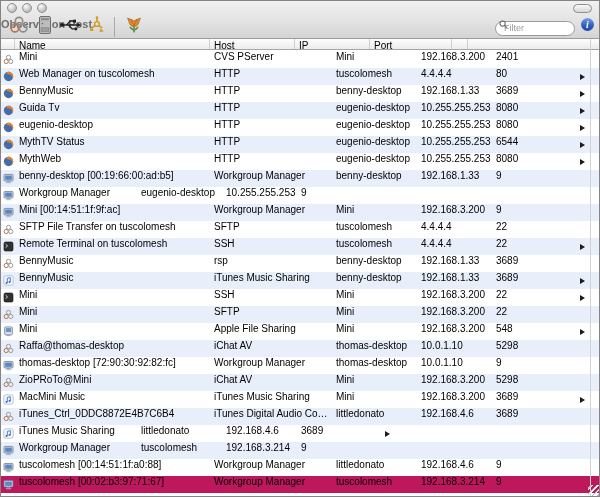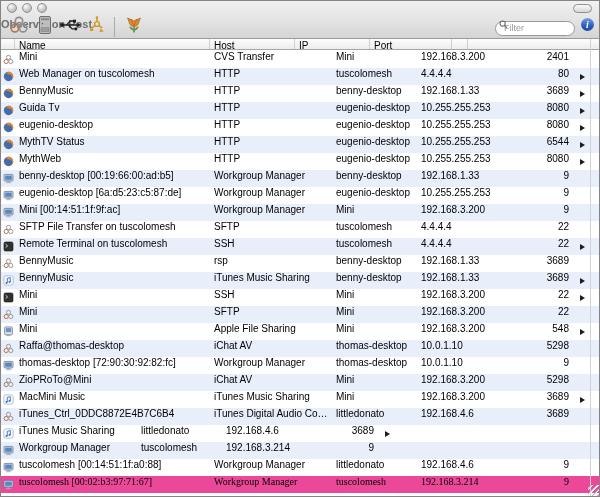--- a/index.html
+++ b/index.html
@@ -41,30 +41,30 @@
     font-weight:bold;font-size:10px;line-height:13px;text-align:center;
     border:none;padding:0;cursor:pointer;}
   
   .content{position:absolute;top:38px;left:0;right:0;bottom:0;}
   .hdr{display:flex;height:11px;background:linear-gradient(#fdfdfd,#ececec);
     border-bottom:1px solid #a6a6a6;font-size:9px;color:#2b2b2b;line-height:10px;}
   .hdr .cell{border-right:1px solid #cfcfcf;}
   .tbody{position:absolute;top:12px;left:0;right:0;bottom:0;overflow:hidden;}
   .row{display:flex;height:17px;align-items:center;background:#fff;}
   .row.stripe{background:#e8effa;}
-  .row.selected{background:#ec4899;font-family:Liberation Serif, serif;}
+  .row.selected{background:#be185d;}
   .cell{height:100%;overflow:hidden;white-space:nowrap;padding:0 3px 0 4px;
     font-size:10px;line-height:12.75px;color:#000;}
   .hdr .cell{padding-top:1px;text-decoration:underline;}
   .c-icon{width:14px;padding:0 0 0 2px;display:flex;align-items:center;}
   .c-name{width:195px;text-overflow:ellipsis;}
   .c-type{width:122px;text-overflow:ellipsis;}
   .c-host{width:85px;text-overflow:ellipsis;}
   .c-ip{width:75px;}
-  .c-port{width:82px;text-align:right;padding-right:5px;}
+  .c-port{width:82px;padding-right:5px;}
   .hdr .c-port{text-align:left;}
   .c-arrow{width:16px;display:flex;align-items:center;justify-content:center;padding:0;}
   .tri{width:0;height:0;border-left:5px solid #1c1c1c;
     border-top:3.5px solid transparent;border-bottom:3.5px solid transparent;display:block;}
   .v-divider{position:absolute;top:0;bottom:0;left:589px;width:1px;background:#d2d2d2;}
   .resize-grip{position:absolute;right:0;bottom:0;width:11px;height:11px;
     background:repeating-linear-gradient(135deg,transparent,transparent 2px,#b9b9b9 2px,#b9b9b9 3px,#f2f2f2 3px,#f2f2f2 4px);}
 </style>
 </head>
 <body>
@@ -154,21 +154,21 @@
     <div class="tbody">
         <div class="row ">
           <div class="cell c-icon">
             <svg width="11" height="11" viewBox="0 0 11 11">
               <circle cx="5.5" cy="3.4" r="2.1" fill="none" stroke="#9a9a9a" stroke-width="1"></circle>
               <circle cx="3.2" cy="7.5" r="2.1" fill="none" stroke="#b5764a" stroke-width="1"></circle>
               <circle cx="7.8" cy="7.5" r="2.1" fill="none" stroke="#9a9a9a" stroke-width="1"></circle>
             </svg>
           </div>
           <div class="cell c-name">Mini</div>
-          <div class="cell c-type">CVS Transfer</div>
+          <div class="cell c-type">CVS PServer</div>
           <div class="cell c-host">Mini</div>
           <div class="cell c-ip">192.168.3.200</div>
           <div class="cell c-port">2401</div>
           <div class="cell c-arrow"></div>
         </div>
         <div class="row stripe">
           <div class="cell c-icon">
             <svg width="11" height="11" viewBox="0 0 11 11">
               <circle cx="5.5" cy="5.5" r="4.7" fill="#3d6db2"></circle>
               <path d="M5.5 0.8a4.7 4.7 0 0 1 4.7 4.7c0 1.2-.45 2.3-1.1 3.1.5-2.6-.3-4.3-1.9-5C5.8 3 3.9 3.4 3.1 1.9A4.7 4.7 0 0 1 5.5.8z" fill="#e8821e"></path>
@@ -287,21 +287,20 @@
         </div>
         <div class="row ">
           <div class="cell c-icon">
             <svg width="11" height="11" viewBox="0 0 11 11">
               <rect x="1" y="1.4" width="9" height="6.6" rx="1" fill="#cfd8e4" stroke="#6b7b90" stroke-width="0.8"></rect>
               <rect x="2.2" y="2.6" width="6.6" height="4.2" fill="#5b86c2"></rect>
               <rect x="4" y="8.2" width="3" height="1.1" fill="#8a97a8"></rect>
               <rect x="2.8" y="9.3" width="5.4" height="0.9" fill="#aab4c2"></rect>
             </svg>
           </div>
-          <div class="cell c-name">eugenio-desktop [6a:d5:23:c5:87:de]</div>
           <div class="cell c-type">Workgroup Manager</div>
           <div class="cell c-host">eugenio-desktop</div>
           <div class="cell c-ip">10.255.255.253</div>
           <div class="cell c-port">9</div>
           <div class="cell c-arrow"></div>
         </div>
         <div class="row stripe">
           <div class="cell c-icon">
             <svg width="11" height="11" viewBox="0 0 11 11">
               <rect x="1" y="1.4" width="9" height="6.6" rx="1" fill="#cfd8e4" stroke="#6b7b90" stroke-width="0.8"></rect>

